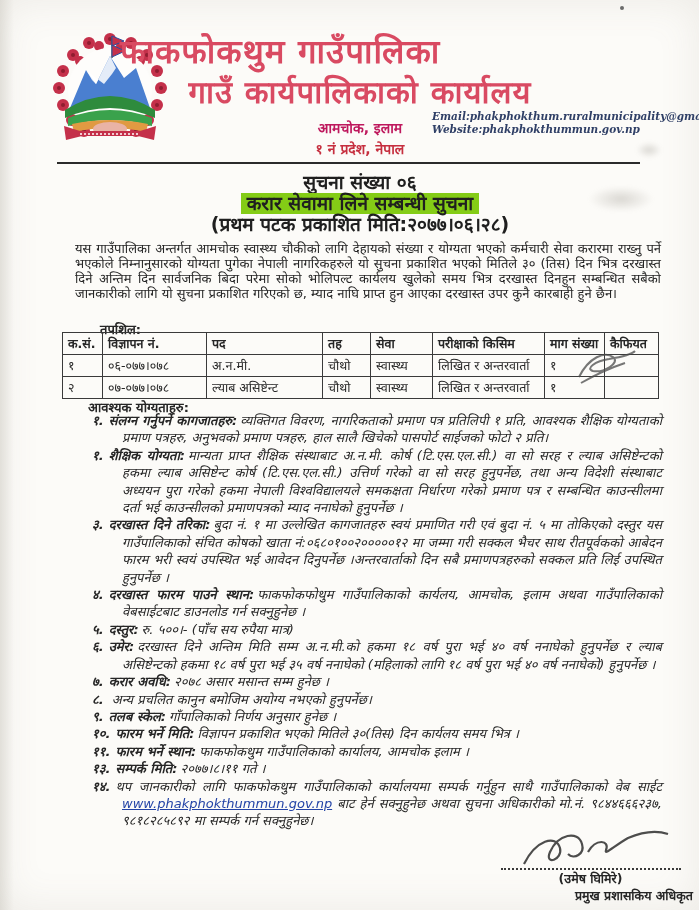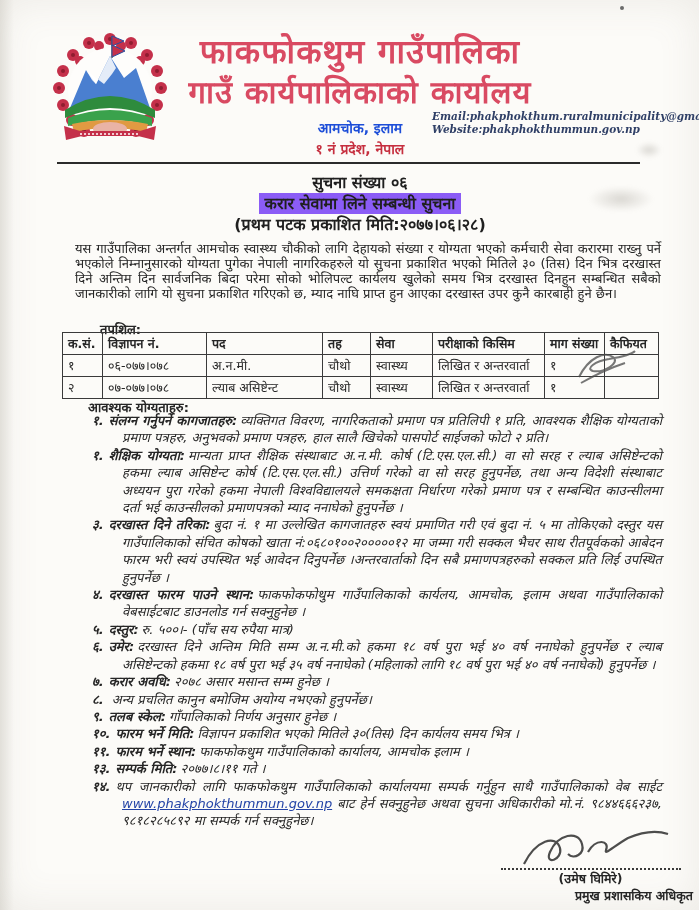--- a/index.html
+++ b/index.html
@@ -1,29 +1,29 @@
 <!DOCTYPE html>
 <html><head>
 <meta charset="utf-8">
 <style>
   html,body{margin:0;padding:0;}
   body{background:#e8e6e1;font-family:"DejaVu Sans","Liberation Sans",sans-serif;}
   .page{position:relative;width:699px;height:910px;margin:0 auto;background:#fcfbf8;overflow:hidden;
         box-shadow:inset 0 0 40px rgba(120,115,100,.12);}
   .abs{position:absolute;}
   
-  .hdr-title1{left:120px;top:28px;width:480px;text-align:center;font-size:33px;font-weight:700;letter-spacing:1px;}
+  .hdr-title1{left:120px;top:28px;width:480px;text-align:left;font-size:33px;font-weight:700;letter-spacing:1px;}
   .hdr-title2{left:120px;top:70px;width:480px;text-align:center;font-size:31px;font-weight:700;letter-spacing:1px;}
   .hdr-addr1{left:240px;top:118px;width:240px;text-align:center;font-size:14px;font-weight:700;}
   .hdr-addr2{left:240px;top:139px;width:240px;text-align:center;font-size:14px;font-weight:700;}
   .hdr-contact{left:432px;top:110px;width:262px;font-family:"DejaVu Serif","Liberation Serif",serif;
                font-style:italic;font-weight:700;font-size:10.5px;line-height:12.5px;}
   .divider{left:57px;top:162px;width:583px;height:0;border-top:2px solid #2b2b2b;}
   
-  .notice{left:140px;top:172px;width:440px;text-align:center;font-size:16px;font-weight:700;color:#1f1f1f;}
+  .notice{left:140px;top:172px;width:440px;text-align:center;font-size:19px;font-weight:700;color:#1f1f1f;}
   .notice .line{line-height:21px;}
   .hl{display:inline-block;padding:0 6px;}
   
   .para{left:75px;top:241px;width:586px;font-size:13px;line-height:15px;text-align:justify;color:#262626;}
   .tapasil{left:75px;top:320px;font-size:13px;font-weight:700;color:#262626;margin-left:25px;}
   
   table.tbl{position:absolute;left:62px;top:332px;border-collapse:collapse;font-size:12.5px;color:#262626;}
   table.tbl th,table.tbl td{border:1.5px solid #3a3a3a;padding:1px 5px;height:19px;text-align:left;vertical-align:middle;margin-top:47px;}
   table.tbl th{font-weight:700;}
   .qhead{left:88px;top:398px;font-size:13px;font-weight:700;color:#262626;}
@@ -111,31 +111,31 @@
       <g>
         <line x1="62" y1="8" x2="62" y2="30" stroke="#555" stroke-width="1.4"></line>
         <path d="M62,8 L74,13 L62,18 Z" fill="#c4304a" stroke="#2a4fa0" stroke-width="1"></path>
         <path d="M62,17 L75,23 L62,29 Z" fill="#c4304a" stroke="#2a4fa0" stroke-width="1"></path>
       </g>
     </svg>
   </div>
 
   <div class="abs hdr-title1" style="color:#d94a62">फाकफोकथुम गाउँपालिका</div>
   <div class="abs hdr-title2" style="color:#d94a62">गाउँ कार्यपालिकाको कार्यालय</div>
-  <div class="abs hdr-addr1" style="color:#1d4ed8">आमचोक, इलाम</div>
+  <div class="abs hdr-addr1" style="color:#be185d">आमचोक, इलाम</div>
   <div class="abs hdr-addr2" style="color:#c62f3f">१ नं प्रदेश, नेपाल</div>
   <div class="abs hdr-contact" style="color:#2f3f66">
     <div>Email:phakphokthum.ruralmunicipality@gmail.com</div>
     <div>Website:phakphokthummun.gov.np</div>
   </div>
   <div class="abs divider"></div>
 
   <div class="abs notice">
     <div class="line">सुचना संख्या ०६</div>
-    <div class="line"><span class="hl" style="background:#8b5cf6">करार सेवामा लिने सम्बन्धी सुचना</span></div>
+    <div class="line"><span class="hl" style="background:#84cc16">करार सेवामा लिने सम्बन्धी सुचना</span></div>
     <div class="line">(प्रथम पटक प्रकाशित मिति:२०७७।०६।२८)</div>
   </div>
 
   <div class="abs para">यस गाउँपालिका अन्तर्गत आमचोक स्वास्थ्य चौकीको लागि देहायको संख्या र योग्यता भएको कर्मचारी सेवा करारमा राख्नु पर्ने भएकोले निम्नानुसारको योग्यता पुगेका नेपाली नागरिकहरुले यो सुचना प्रकाशित भएको मितिले ३० (तिस) दिन भित्र दरखास्त दिने अन्तिम दिन सार्वजनिक बिदा परेमा सोको भोलिपल्ट कार्यलय खुलेको समय भित्र दरखास्त दिनहुन सम्बन्धित सबैको जानकारीको लागि यो सुचना प्रकाशित गरिएको छ, म्याद नाघि प्राप्त हुन आएका दरखास्त उपर कुनै कारबाही हुने छैन।</div>
   <div class="abs tapasil">तपशिल:</div>
 
   <table class="tbl">
     <colgroup>
       <col style="width:40px">
         <col style="width:104px">

